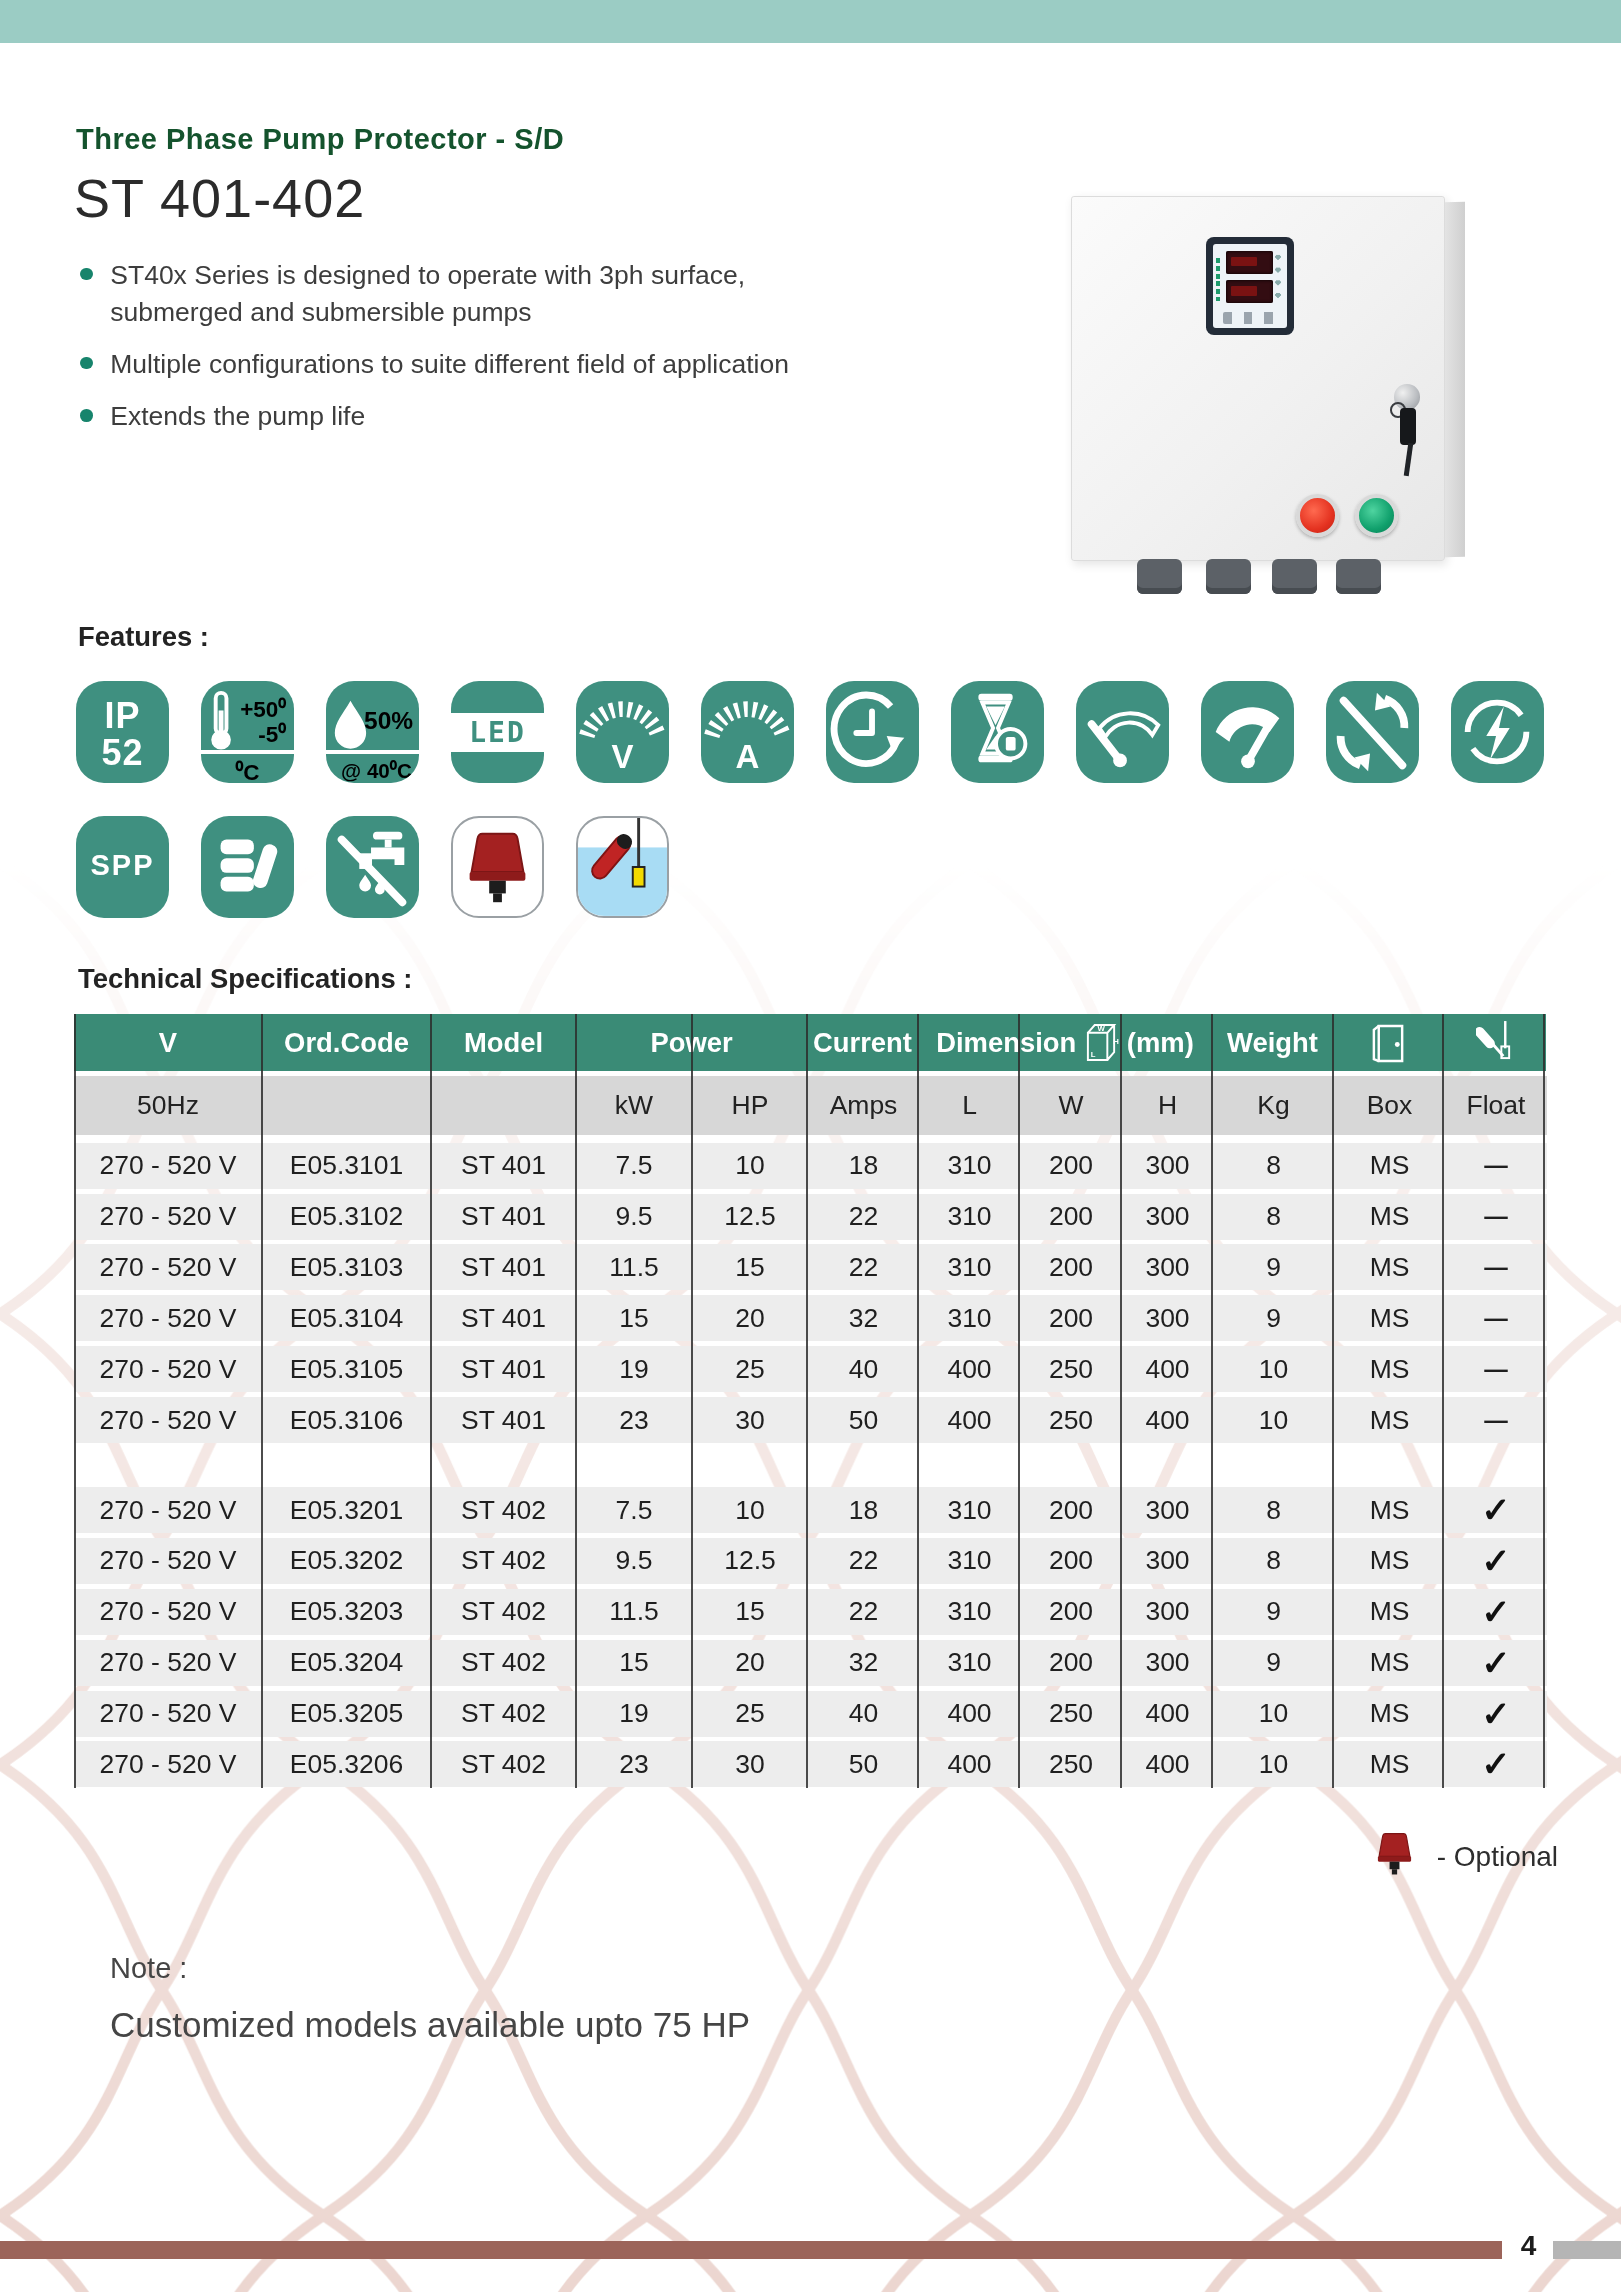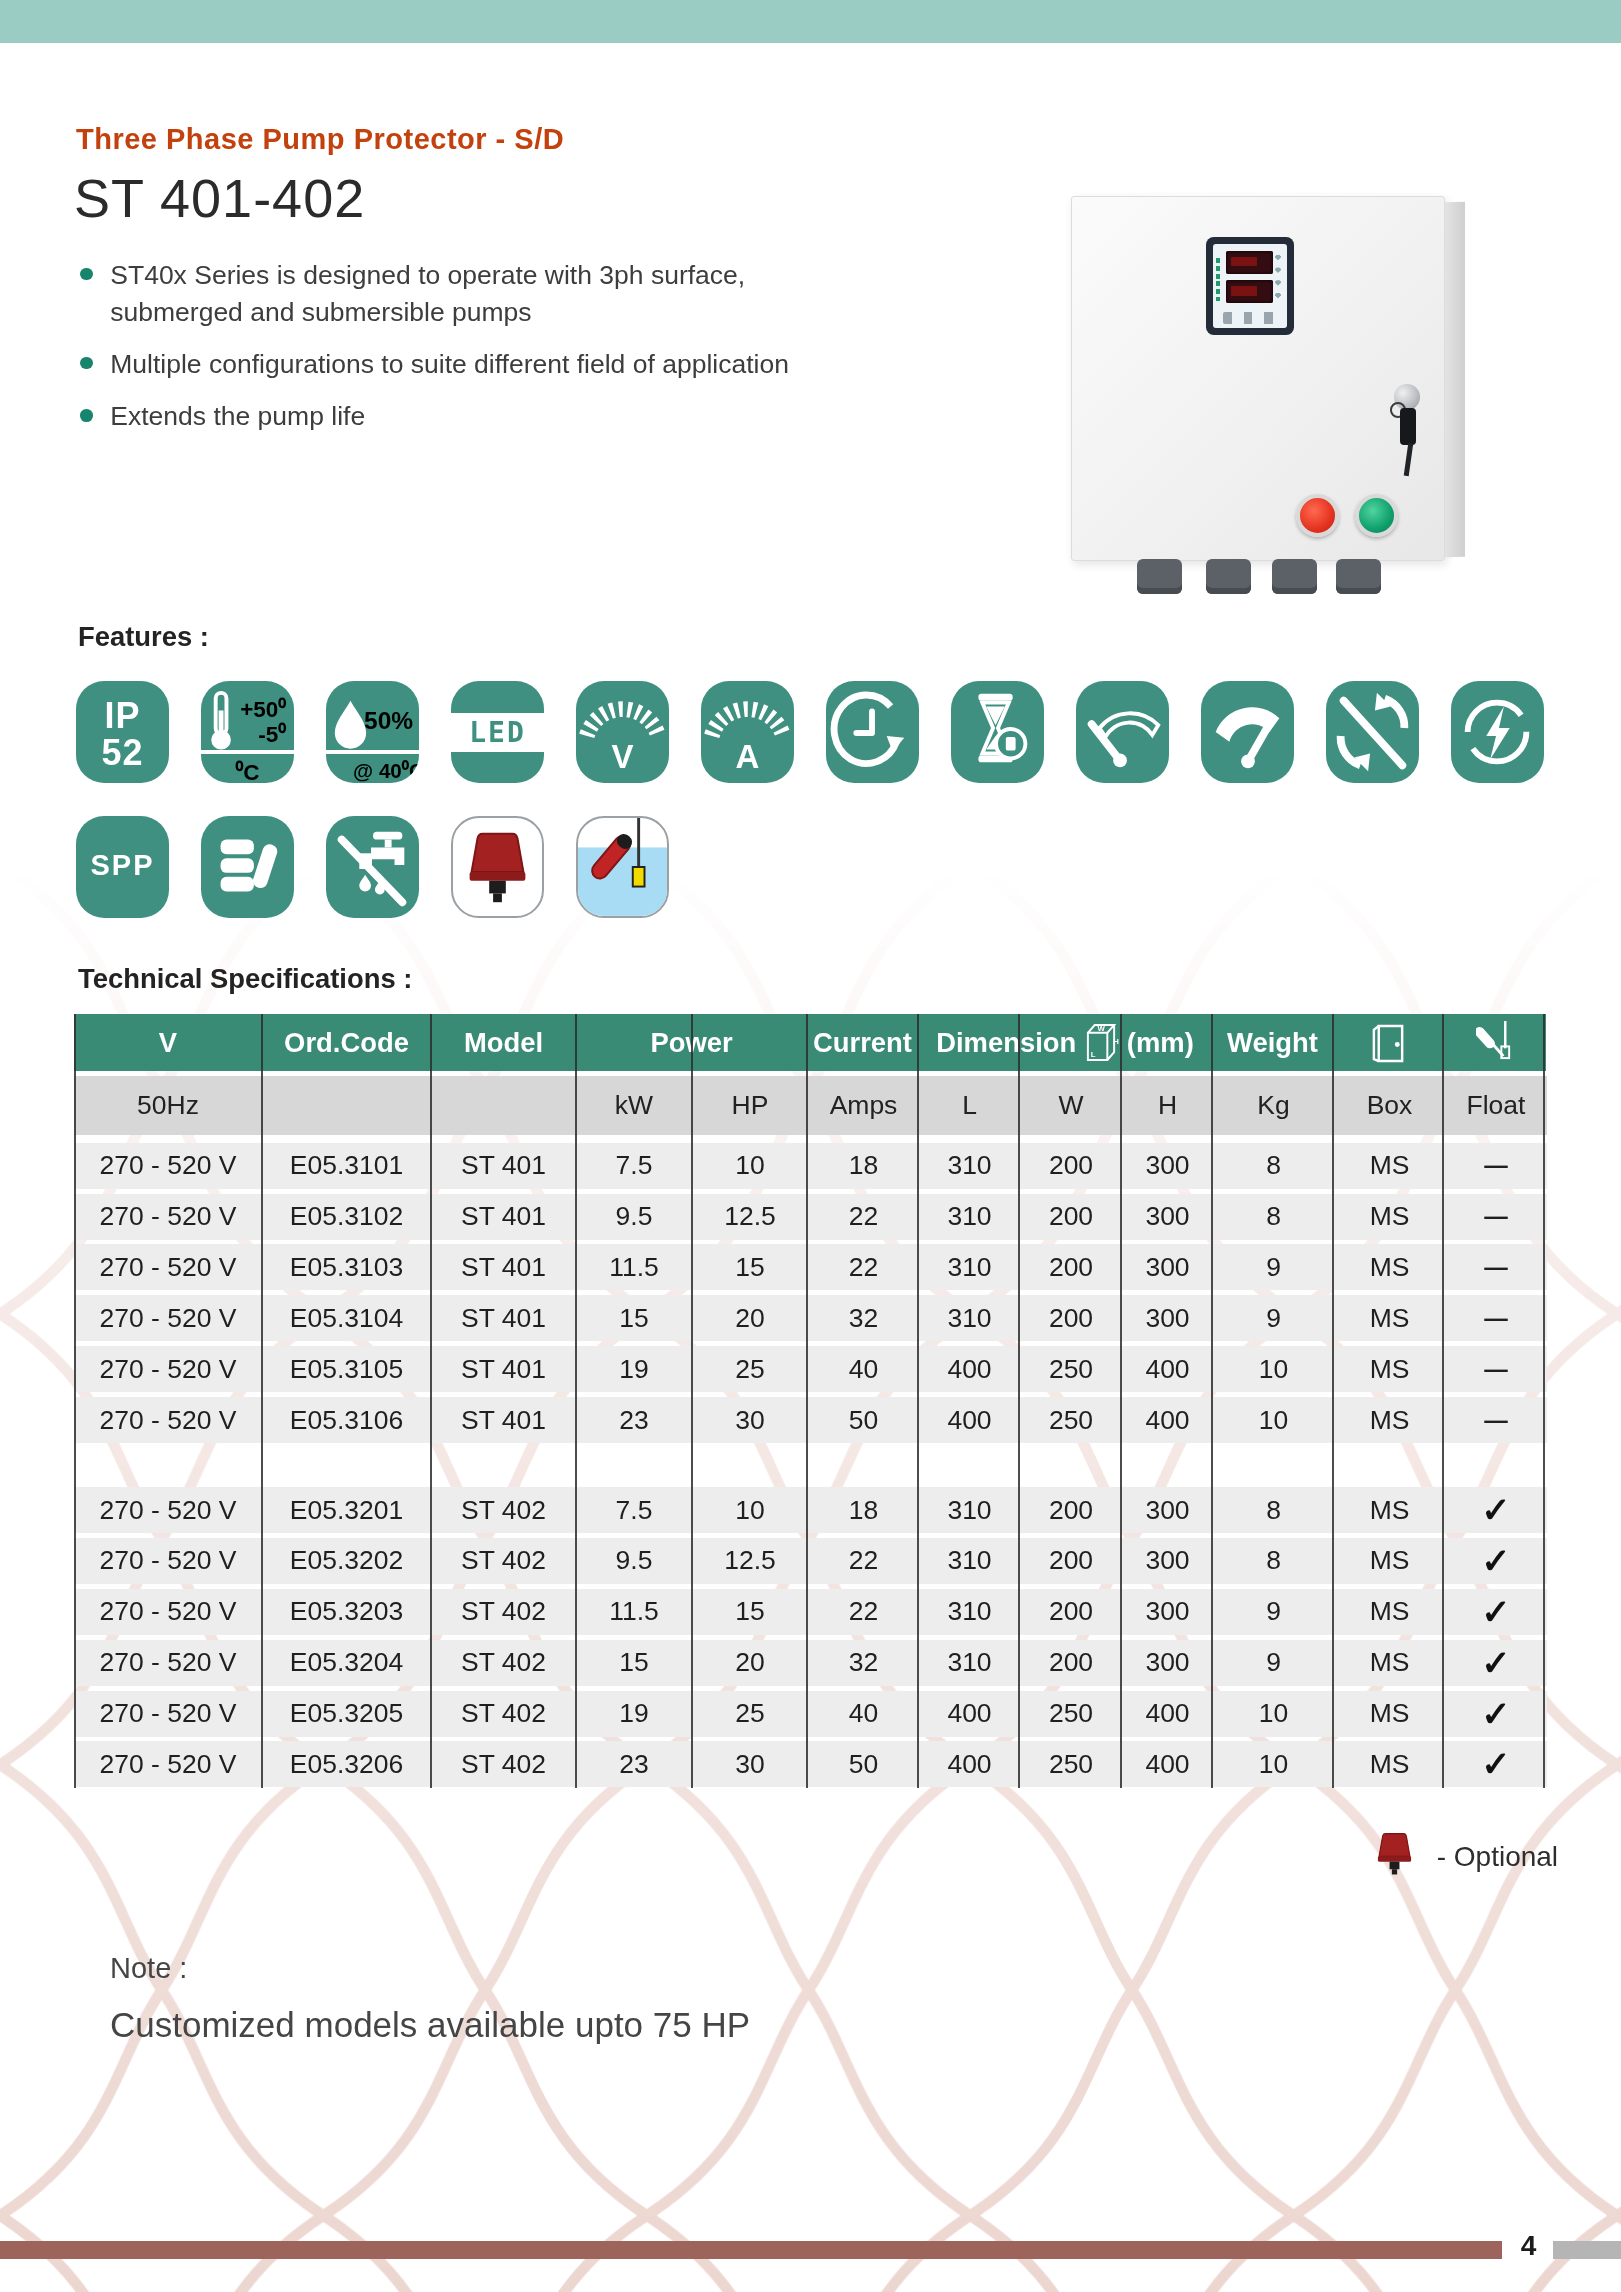--- a/index.html
+++ b/index.html
@@ -12,21 +12,21 @@
   .bottombar .brown { position:absolute; left:0; top:0; width:1502px; height:17.6px; background:#9c645a; }
   .bottombar .gray  { position:absolute; left:1553px; top:0; width:69px; height:17.6px; background:#b5b5b5; }
   .pagenum { position:absolute; left:1504px; top:2230px; width:49px; text-align:center; font-size:28px; font-weight:bold; color:#1c1c1c; z-index:4; }
 
   
   .pattern { position:absolute; left:0; top:863px; z-index:0; }
 
   .content { position:absolute; left:0; top:0; width:1621px; height:2293px; z-index:1; }
 
   
-  .subtitle { position:absolute; left:76px; top:123px; font-size:29px; font-weight:bold; color:#c2410c; letter-spacing:0.5px; }
+  .subtitle { position:absolute; left:76px; top:123px; font-size:29px; font-weight:bold; color:#14532d; letter-spacing:0.5px; }
   .title { position:absolute; left:74px; top:167px; font-size:54px; font-weight:400; color:#2b2b2b; letter-spacing:1px; }
   .bullets { position:absolute; left:80px; top:257px; width:774px; list-style:none; }
   .bullets li { display:flex; margin-bottom:15.7px; font-size:26.5px; line-height:1.38; color:#3d3d3d; }
   .bullets .dot { flex:0 0 12.7px; width:12.7px; height:12.7px; border-radius:50%; background:#17846c; margin:10.8px 17.6px 0 0; }
   .bullets .btxt { width:745px; }
 
   
   .product { position:absolute; left:1057px; top:157px; width:472px; height:461px; }
   .cab-front { position:absolute; left:13.7px; top:39px; width:374px; height:365px; background:linear-gradient(135deg,#fbfbfb 0%,#f1f1f1 55%,#e7e7e7 100%); border:1px solid #dcdcdc; border-radius:2.9px; box-shadow:2px 3.9px 9.8px rgba(0,0,0,.10); }
   .cab-side { position:absolute; left:388px; top:45px; width:19.6px; height:355px; background:linear-gradient(90deg,#e3e3e3,#cfcfcf); transform:skewY(-1.5deg); }
@@ -176,21 +176,21 @@
         <div class="smalltxt" style="right:7.8px;top:37px;font-size:22.5px">-5⁰</div>
         <div class="sepline" style="top:69px"></div>
         <div class="smalltxt" style="left:0;width:100%;text-align:center;top:75px;font-size:22.5px">⁰C</div>
       </div>
       <div class="tile">
         <svg width="93" height="102" viewBox="0 0 95 104">
           <path d="M25,20 C33,34 41,42 41,53 a16,16 0 0 1 -32,0 C9,42 17,34 25,20 Z" fill="#fff"></path>
         </svg>
         <div class="smalltxt" style="right:5.9px;top:25.5px;font-size:24.5px">50%</div>
         <div class="sepline" style="top:69px"></div>
-        <div class="smalltxt" style="left:16px;width:100%;text-align:center;top:75px;font-size:20.6px">@ 40⁰C</div>
+        <div class="smalltxt" style="left:4px;width:100%;text-align:center;top:75px;font-size:20.6px">@ 40⁰C</div>
       </div>
       <div class="tile">
         <div class="ledband">
             <span>LED</span>
           </div>
       </div>
       <div class="tile">
         <svg width="93" height="102" viewBox="0 0 95 104">
           <path d="M11,56 A38,38 0 0 1 84,56" fill="none" stroke="#fff" stroke-width="16" stroke-dasharray="4 5"></path>
         </svg>

